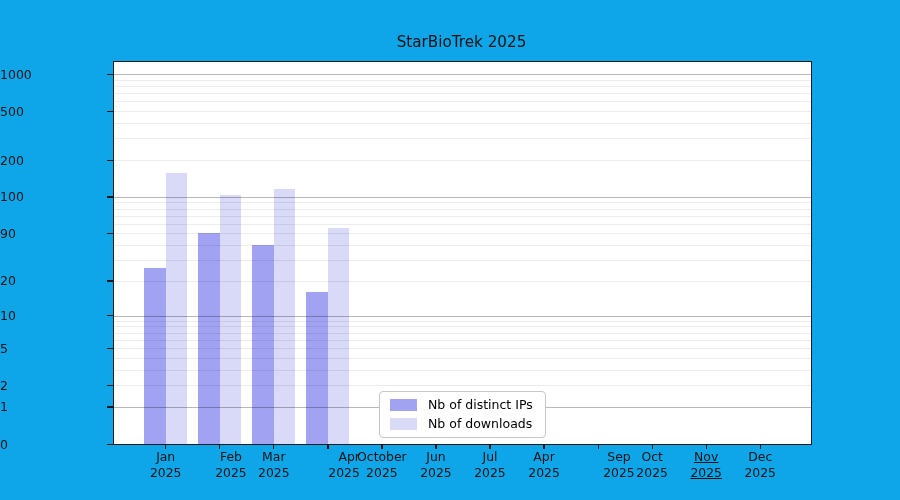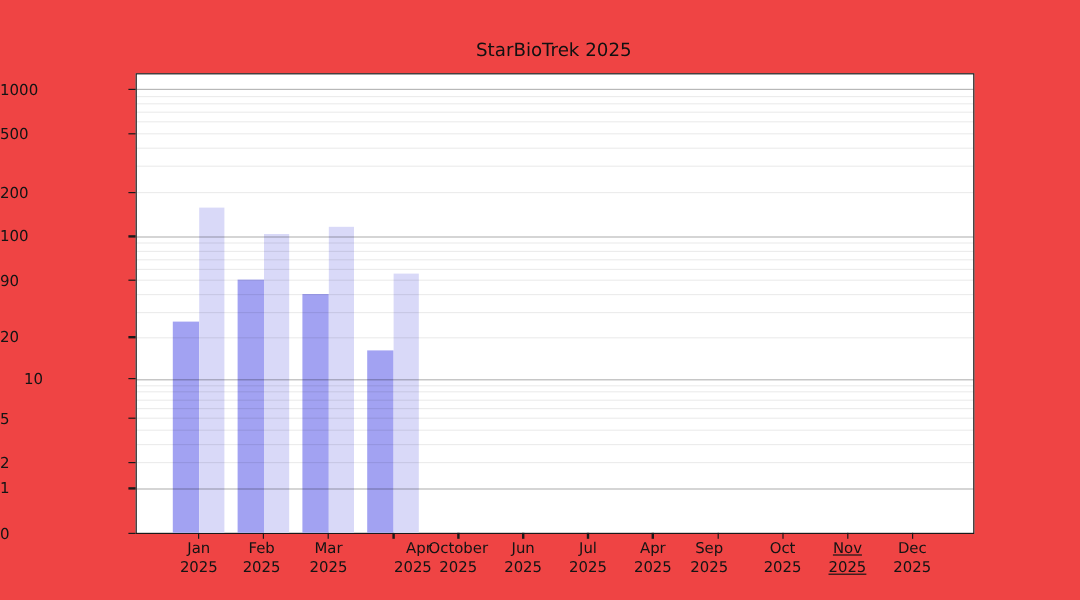--- a/index.html
+++ b/index.html
@@ -1,17 +1,17 @@
 <!DOCTYPE html>
 <html><head>
 <meta charset="utf-8">
 <style>
   html,body{margin:0;padding:0;background:#fff;}
   .canvas{
-    position:relative;width:900px;height:500px;background:#ef4444;overflow:hidden;
+    position:relative;width:900px;height:500px;background:#0ea5e9;overflow:hidden;
     font-family:"DejaVu Sans","Liberation Sans",sans-serif;color:#141414;
   }
   .chart-title{
     position:absolute;left:113px;top:33px;width:697px;text-align:center;
     font-size:15.2px;color:#111;
   }
   .plot{
     position:absolute;left:113px;top:61px;width:697px;height:382px;
     border:1px solid #1a1a1a;background:#fff;
   }
@@ -39,20 +39,30 @@
   .swatch{width:27px;height:12px;display:inline-block;flex:0 0 27px;}
   .llabel{font-size:12.5px;color:#000;line-height:14px;}
 </style>
 </head>
 <body>
 
 <div class="canvas">
   <div class="chart-title">StarBioTrek 2025</div>
 
   <div class="plot">
+    <div class="legend">
+      <div class="lrow">
+        <span class="swatch" style="background: rgb(162, 162, 242);"></span>
+        <span class="llabel">Nb of distinct IPs</span>
+      </div>
+      <div class="lrow">
+        <span class="swatch" style="background: rgb(217, 217, 248);"></span>
+        <span class="llabel">Nb of downloads</span>
+      </div>
+    </div>
   <div class="bar" style="left: 30.2px; width: 21.5px; top: 205.513px; height: 176.487px; background: rgb(162, 162, 242);"></div>
       <div class="bar" style="left: 84.25px; width: 21.5px; top: 171.457px; height: 210.543px; background: rgb(162, 162, 242);"></div>
       <div class="bar" style="left: 138.3px; width: 21.5px; top: 183.144px; height: 198.856px; background: rgb(162, 162, 242);"></div>
       <div class="bar" style="left: 192.35px; width: 21.5px; top: 230.286px; height: 151.714px; background: rgb(162, 162, 242);"></div>
       <div class="bar" style="left: 51.7px; width: 21.5px; top: 111.246px; height: 270.754px; background: rgb(217, 217, 248);"></div>
       <div class="bar" style="left: 105.75px; width: 21.5px; top: 132.787px; height: 249.213px; background: rgb(217, 217, 248);"></div>
       <div class="bar" style="left: 159.8px; width: 21.5px; top: 127.452px; height: 254.548px; background: rgb(217, 217, 248);"></div>
       <div class="bar" style="left: 213.85px; width: 21.5px; top: 165.501px; height: 216.499px; background: rgb(217, 217, 248);"></div>
       <div class="grid minor" style="top: 323.171px;"></div>
       <div class="grid minor" style="top: 307.766px;"></div>
@@ -105,46 +115,46 @@
       <div class="xtickmark" style="left: 537.55px;"></div>
       <div class="xtickmark" style="left: 591.6px;"></div>
       <div class="xtickmark" style="left: 645.65px;"></div>
     </div>
 
   <div id="ylabels">
       <div class="ylabel" style="top: 436.5px;">0</div>
       <div class="ylabel" style="top: 399.383px;">1</div>
       <div class="ylabel" style="top: 377.671px;">2</div>
       <div class="ylabel" style="top: 340.554px;">5</div>
-      <div class="ylabel" style="top: 308.096px; margin-left: 20px;">10</div>
+      <div class="ylabel" style="top: 308.096px;">10</div>
       <div class="ylabel" style="top: 273.47px;">20</div>
       <div class="ylabel" style="top: 225.957px;">90</div>
       <div class="ylabel" style="top: 189.367px;">100</div>
       <div class="ylabel" style="top: 152.516px;">200</div>
       <div class="ylabel" style="top: 103.61px;">500</div>
       <div class="ylabel" style="top: 66.5465px;">1000</div>
     </div>
   <div id="xlabels">
       <div class="xlabel" style="left: 133.7px; top: 449px;">Jan
 2025</div>
-      <div class="xlabel" style="left: 186px; top: 449px;">Feb
+      <div class="xlabel" style="left: 199px; top: 449px;">Feb
 2025</div>
       <div class="xlabel" style="left: 241.8px; top: 449px;">Mar
 2025</div>
       <div class="xlabel" style="left: 295.85px; top: 449px; text-align: right;">Apr
 2025</div>
       <div class="xlabel" style="left: 349.9px; top: 449px;">October
 2025</div>
       <div class="xlabel" style="left: 403.95px; top: 449px;">Jun
 2025</div>
       <div class="xlabel" style="left: 458px; top: 449px;">Jul
 2025</div>
       <div class="xlabel" style="left: 512.05px; top: 449px;">Apr
 2025</div>
-      <div class="xlabel" style="left: 559px; top: 449px;">Sep
+      <div class="xlabel" style="left: 587px; top: 449px;">Sep
 2025</div>
       <div class="xlabel" style="left: 620.15px; top: 449px;">Oct
 2025</div>
       <div class="xlabel" style="left: 674.2px; top: 449px; text-decoration: underline;">Nov
 2025</div>
       <div class="xlabel" style="left: 728.25px; top: 449px;">Dec
 2025</div>
     </div>
 </div>
 

